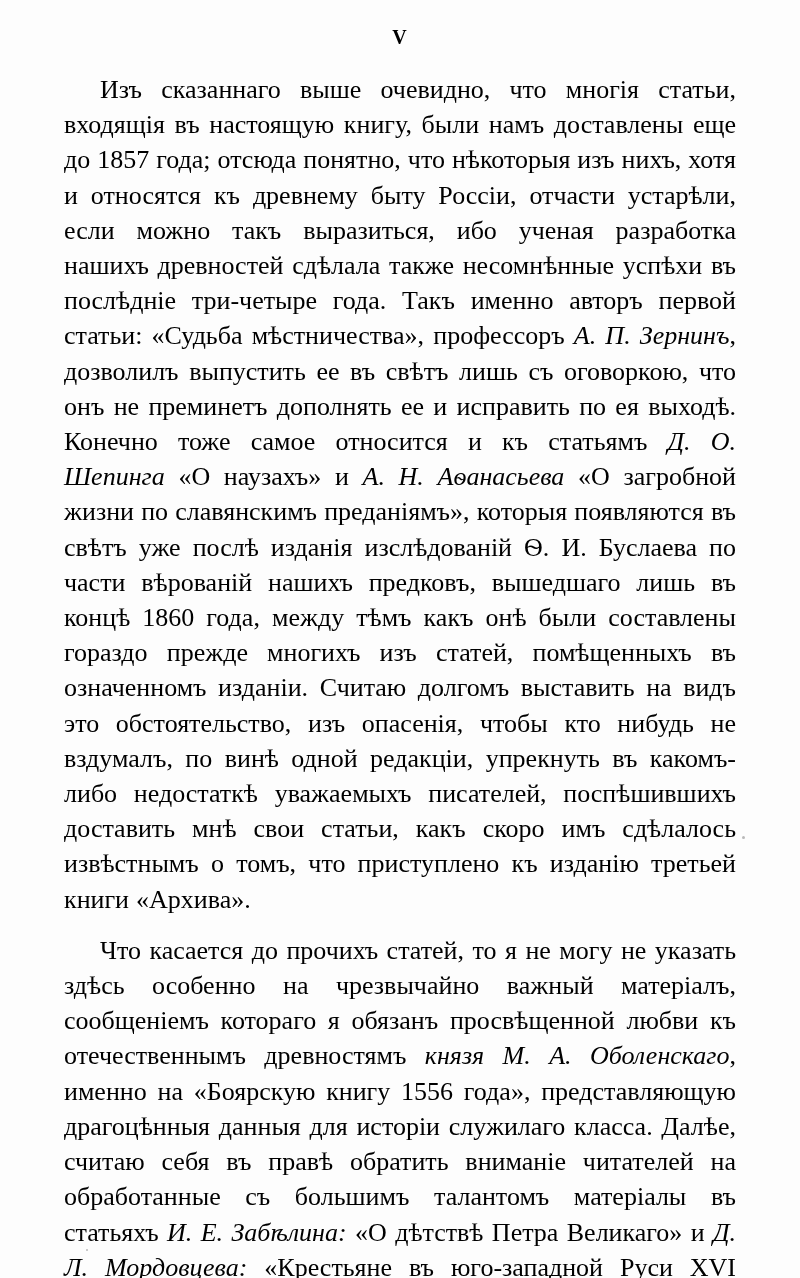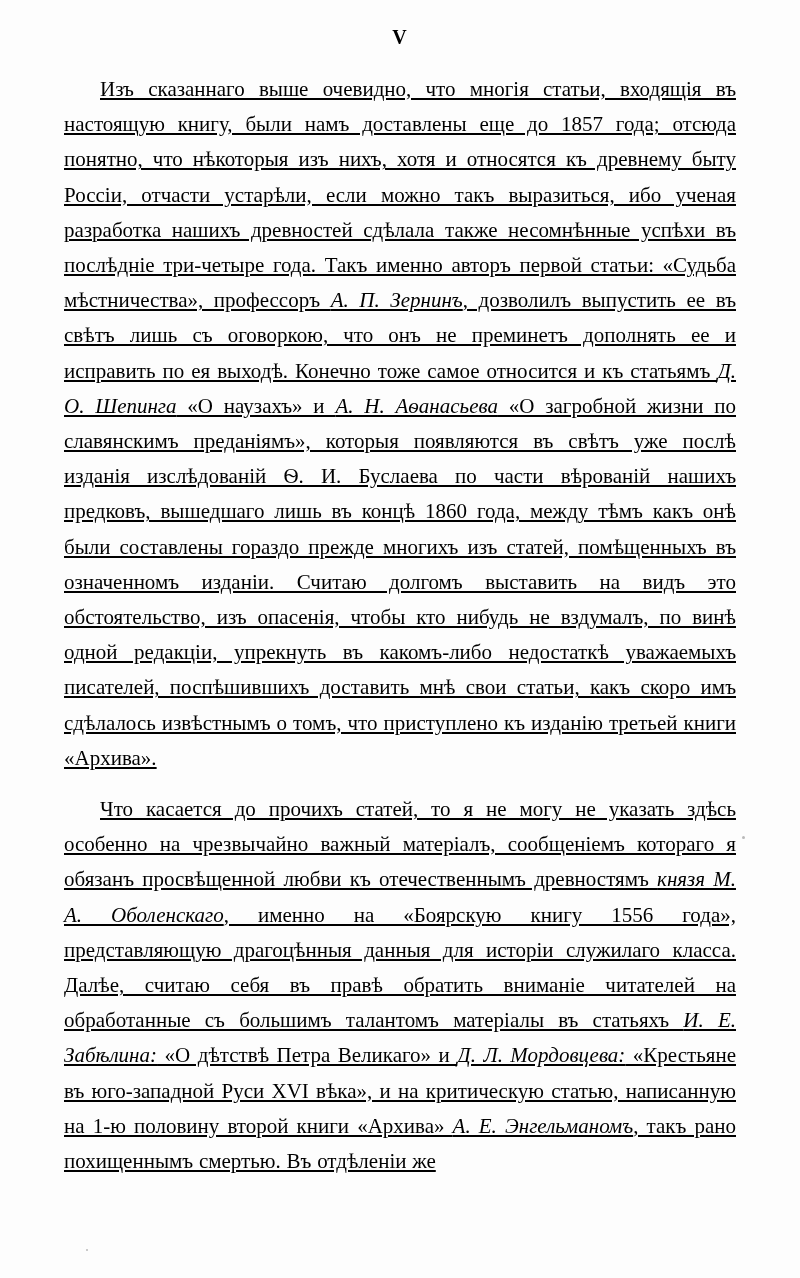--- a/index.html
+++ b/index.html
@@ -36,27 +36,26 @@
   .text-body {
     position: absolute;
     top: 72px;
     left: 64px;
     width: 672px;
   }
   p.para {
     margin: 0 0 0 0;
     text-align: justify;
     text-justify: inter-word;
-    font-size: 21px;
+    font-size: 26px;
     line-height: 35.2px;
     text-indent: 36px;
     font-family: "Liberation Serif", "DejaVu Serif", serif;
     word-spacing: 0.5px;
     hyphens: manual;
-    text-decoration: underline;
   }
   p.para + p.para {
     margin-top: 16px;
   }
   .it {
     font-style: italic;
   }
   .speck {
     position: absolute;
     background: #b9b9b9;

